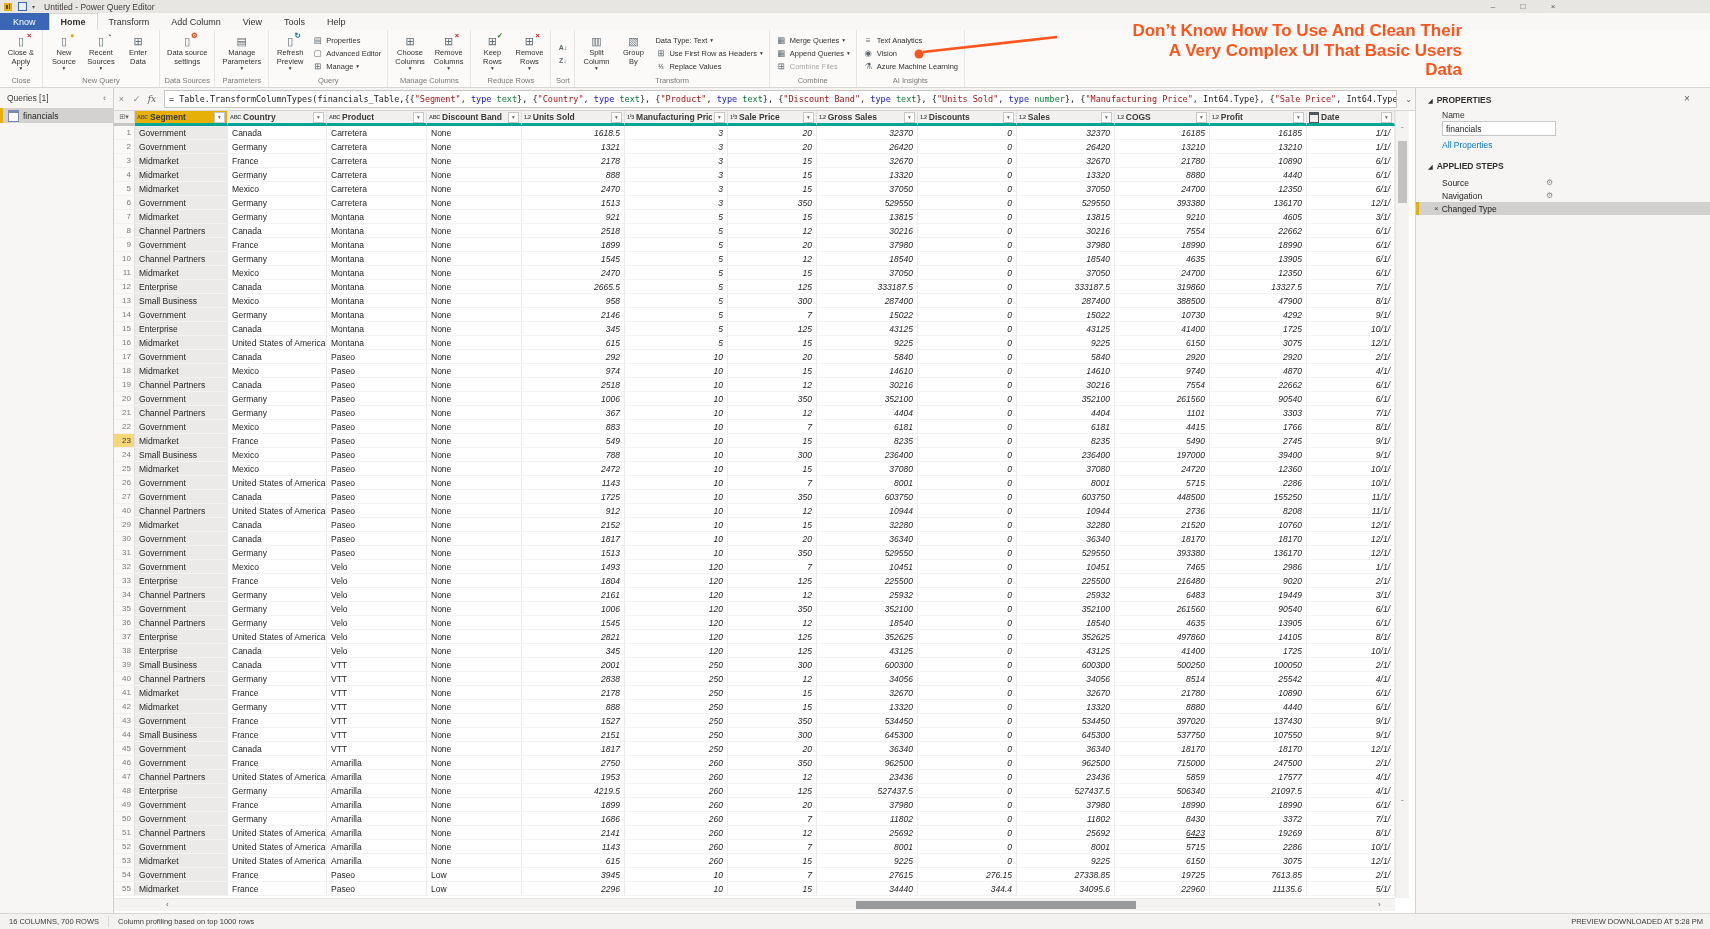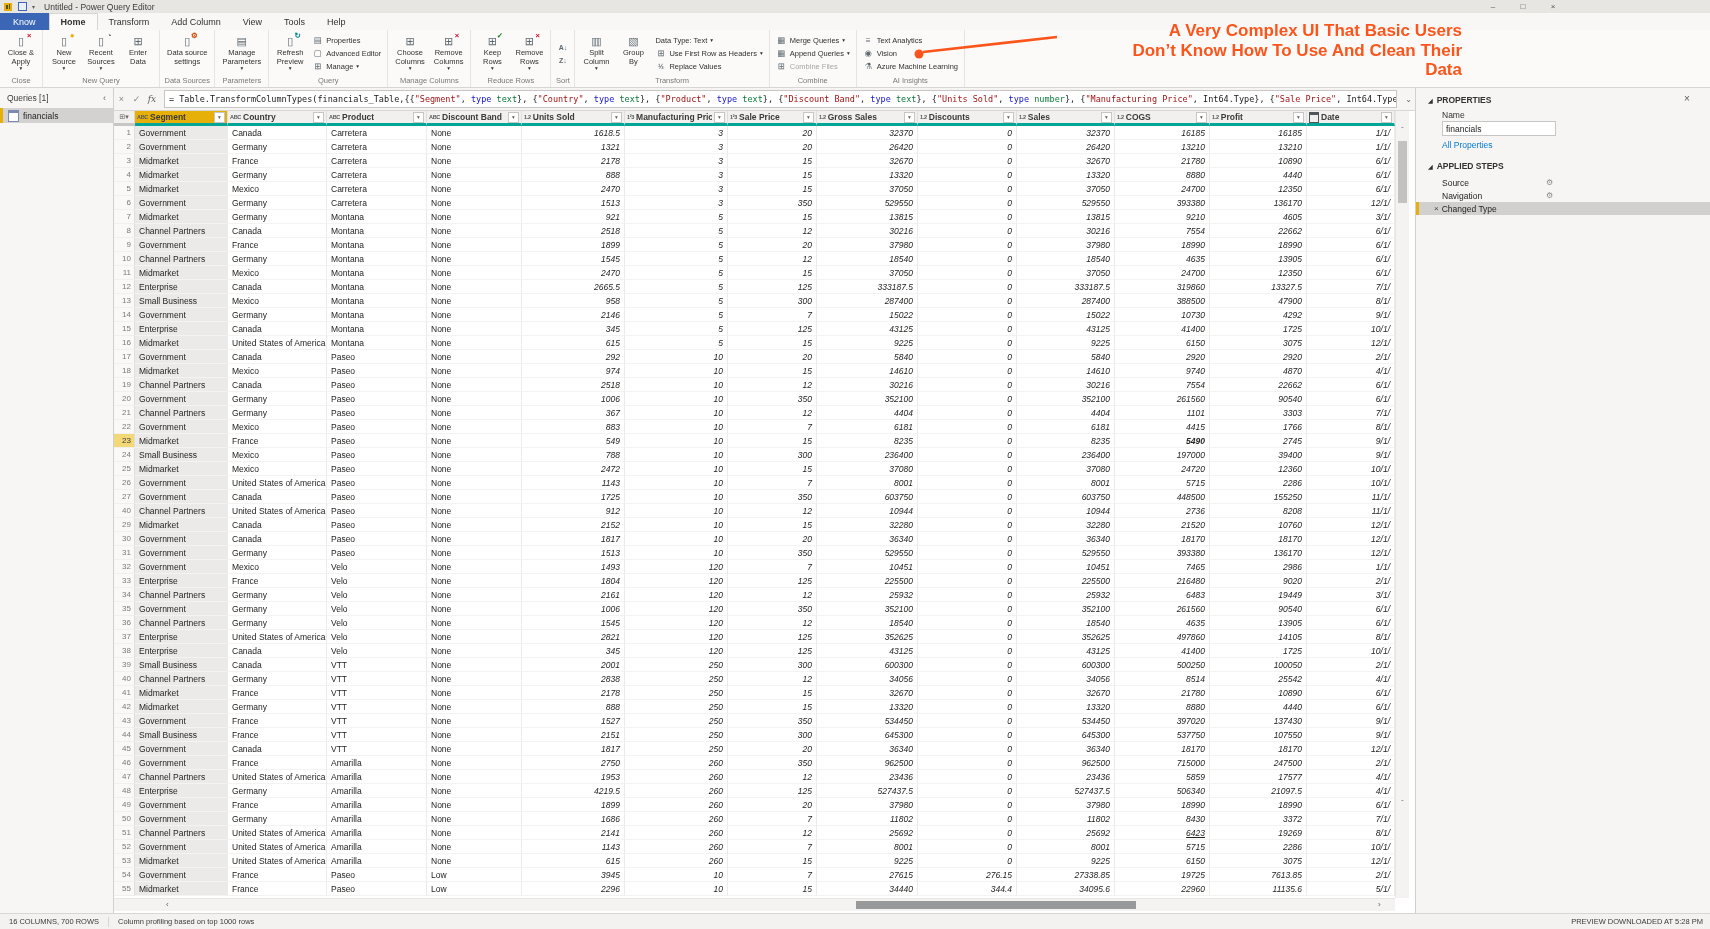--- a/index.html
+++ b/index.html
@@ -412,22 +412,22 @@
         </div>
         <div class="rglabel">AI Insights</div>
       </div>
     </div>
 
   <svg class="annot-svg" viewBox="0 0 160 34">
     <circle cx="14" cy="24" r="4.5" fill="#FB551C"></circle>
     <line x1="18" y1="22" x2="152" y2="7" stroke="#FB551C" stroke-width="2.6"></line>
   </svg>
   <div class="annotation" id="annotation">
+      <div>Don’t Know How To Use And Clean Their</div>
       <div>A Very Complex UI That Basic Users</div>
-      <div>Don’t Know How To Use And Clean Their</div>
       <div>Data</div>
     </div>
 
   <div class="main">
 
     <div class="queries">
       <div class="q-head">
         <span>Queries [1]</span>
         <span class="q-collapse">‹</span>
       </div>
@@ -875,21 +875,21 @@
               <div class="c selc" style="width: 93px;">Midmarket</div>
               <div class="c" style="width: 99px;">France</div>
               <div class="c" style="width: 100px;">Paseo</div>
               <div class="c" style="width: 95px;">None</div>
               <div class="c num" style="width: 103px;">549</div>
               <div class="c num" style="width: 103px;">10</div>
               <div class="c num" style="width: 89px;">15</div>
               <div class="c num" style="width: 101px;">8235</div>
               <div class="c num" style="width: 99px;">0</div>
               <div class="c num" style="width: 98px;">8235</div>
-              <div class="c num" style="width: 95px; font-weight: bold;">5490</div>
+              <div class="c num" style="width: 95px;">5490</div>
               <div class="c num" style="width: 97px;">2745</div>
               <div class="c num" style="width: 88px;">9/1/</div>
             </div>
             <div class="grow">
               <div class="rn">24</div>
               <div class="c selc" style="width: 93px;">Small Business</div>
               <div class="c" style="width: 99px;">Mexico</div>
               <div class="c" style="width: 100px;">Paseo</div>
               <div class="c" style="width: 95px;">None</div>
               <div class="c num" style="width: 103px;">788</div>

